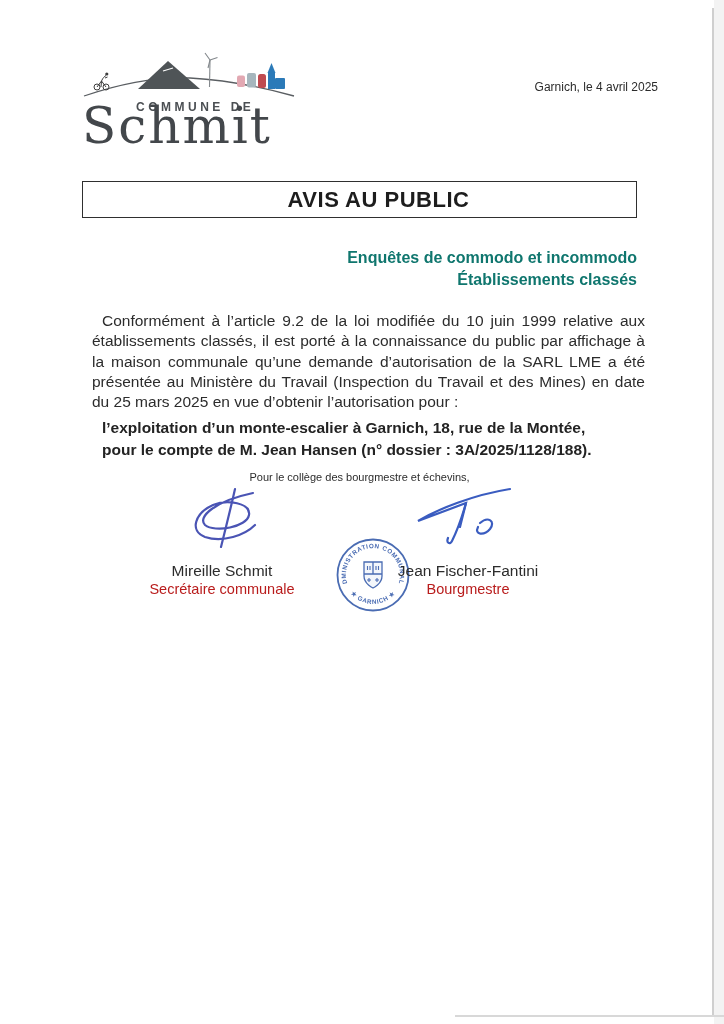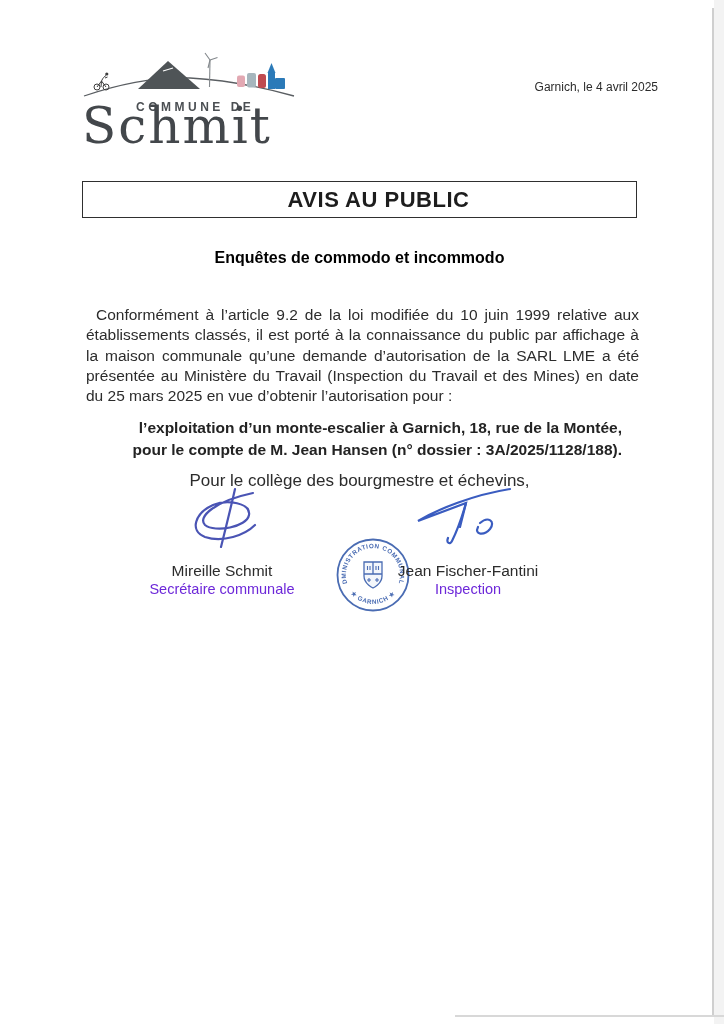--- a/index.html
+++ b/index.html
@@ -34,44 +34,44 @@
     position:absolute;left:82px;top:181px;width:553px;height:35px;
     border:1.5px solid #2f2f2f;
     display:flex;align-items:center;justify-content:center;
   }
   .avis-box span{
     font-size:22px;font-weight:700;letter-spacing:.5px;color:#1d1d1d;margin-left:38px;
   }
   
   .subtitle{
     position:absolute;left:82px;top:247px;width:555px;
-    text-align:center;font-size:16px;font-weight:700;line-height:22px;color:#000000;
+    text-align:right;font-size:16px;font-weight:700;line-height:22px;color:#0f766e;
   }
   
   .body-par{
-    position:absolute;left:84px;top:303px;width:553px;margin:2px;
+    position:absolute;left:84px;top:303px;width:553px;margin:8px;
     font-size:15.5px;line-height:20.3px;text-align:justify;text-indent:10px;
     color:#2c2c2c;
   }
   .object-par{
     position:absolute;left:102px;top:417px;width:520px;margin:0;
-    font-size:15.5px;line-height:22px;font-weight:700;text-align:right;
+    font-size:15.5px;line-height:22px;font-weight:700;text-align:left;
     color:#232323;
   }
   .college-line{
     position:absolute;left:82px;top:471px;width:555px;margin:0;
-    text-align:center;font-size:17px;color:#2c2c2c;
+    text-align:center;font-size:11px;color:#2c2c2c;
   }
   
   .sig-svg{position:absolute;}
   .sig-left-svg{left:175px;top:487px;}
   .sig-right-svg{left:408px;top:483px;}
   .sig-block{position:absolute;width:200px;text-align:center;}
   .sig-block .sig-name{font-size:15.5px;line-height:18px;color:#2c2c2c;margin-top:16px;}
-  .sig-block .sig-title{font-size:14.5px;line-height:18px;color:#6d28d9;}
+  .sig-block .sig-title{font-size:14.5px;line-height:18px;color:#b91c1c;}
   .sig-block-left{left:122px;top:546px;}
   .sig-block-right{left:368px;top:546px;}
   .stamp-svg{position:absolute;left:333px;top:535px;}
   
   .scan-strip-right{position:absolute;left:714px;top:0;width:10px;height:1024px;background:#f3f3f3;}
   .scan-line-right{position:absolute;left:712px;top:8px;width:2px;height:1008px;background:#cfcfcf;}
   .scan-line-bottom{position:absolute;left:455px;top:1015px;width:269px;height:2px;background:#d8d8d8;}
 </style>
 </head>
 <body>
@@ -114,20 +114,21 @@
   <div class="logo-name">Schmit</div>
 
   <div class="date-line">Garnich, le 4 avril 2025</div>
 
   <div class="avis-box">
     <span>AVIS AU PUBLIC</span>
   </div>
 
   <div class="subtitle">
     <div>Enquêtes de commodo et incommodo</div>
+    <div>Établissements classés</div>
   </div>
 
   <p class="body-par">Conformément à l’article 9.2 de la loi modifiée du 10 juin 1999 relative aux établissements classés, il est porté à la connaissance du public par affichage à la maison communale qu’une demande d’autorisation de la SARL LME a été présentée au Ministère du Travail (Inspection du Travail et des Mines) en date du 25 mars 2025 en vue d’obtenir l’autorisation pour :</p>
 
   <p class="object-par">l’exploitation d’un monte-escalier à Garnich, 18, rue de la Montée, pour le compte de M. Jean Hansen (n° dossier : 3A/2025/1128/188).</p>
 
   <p class="college-line">Pour le collège des bourgmestre et échevins,</p>
 
   <svg class="sig-svg sig-left-svg" width="115" height="62" viewBox="0 0 115 62">
     <g fill="none" stroke="#4a54b4" stroke-width="2.2" stroke-linecap="round">
@@ -169,20 +170,20 @@
     </g>
   </svg>
 
   <div class="sig-block sig-block-left">
     <div class="sig-name">Mireille Schmit</div>
     <div class="sig-title">Secrétaire communale</div>
   </div>
 
   <div class="sig-block sig-block-right">
     <div class="sig-name">Jean Fischer-Fantini</div>
-    <div class="sig-title">Inspection</div>
+    <div class="sig-title">Bourgmestre</div>
   </div>
 
   <div class="scan-strip-right"></div>
   <div class="scan-line-right"></div>
   <div class="scan-line-bottom"></div>
 
 </div>
 
 </body></html>

